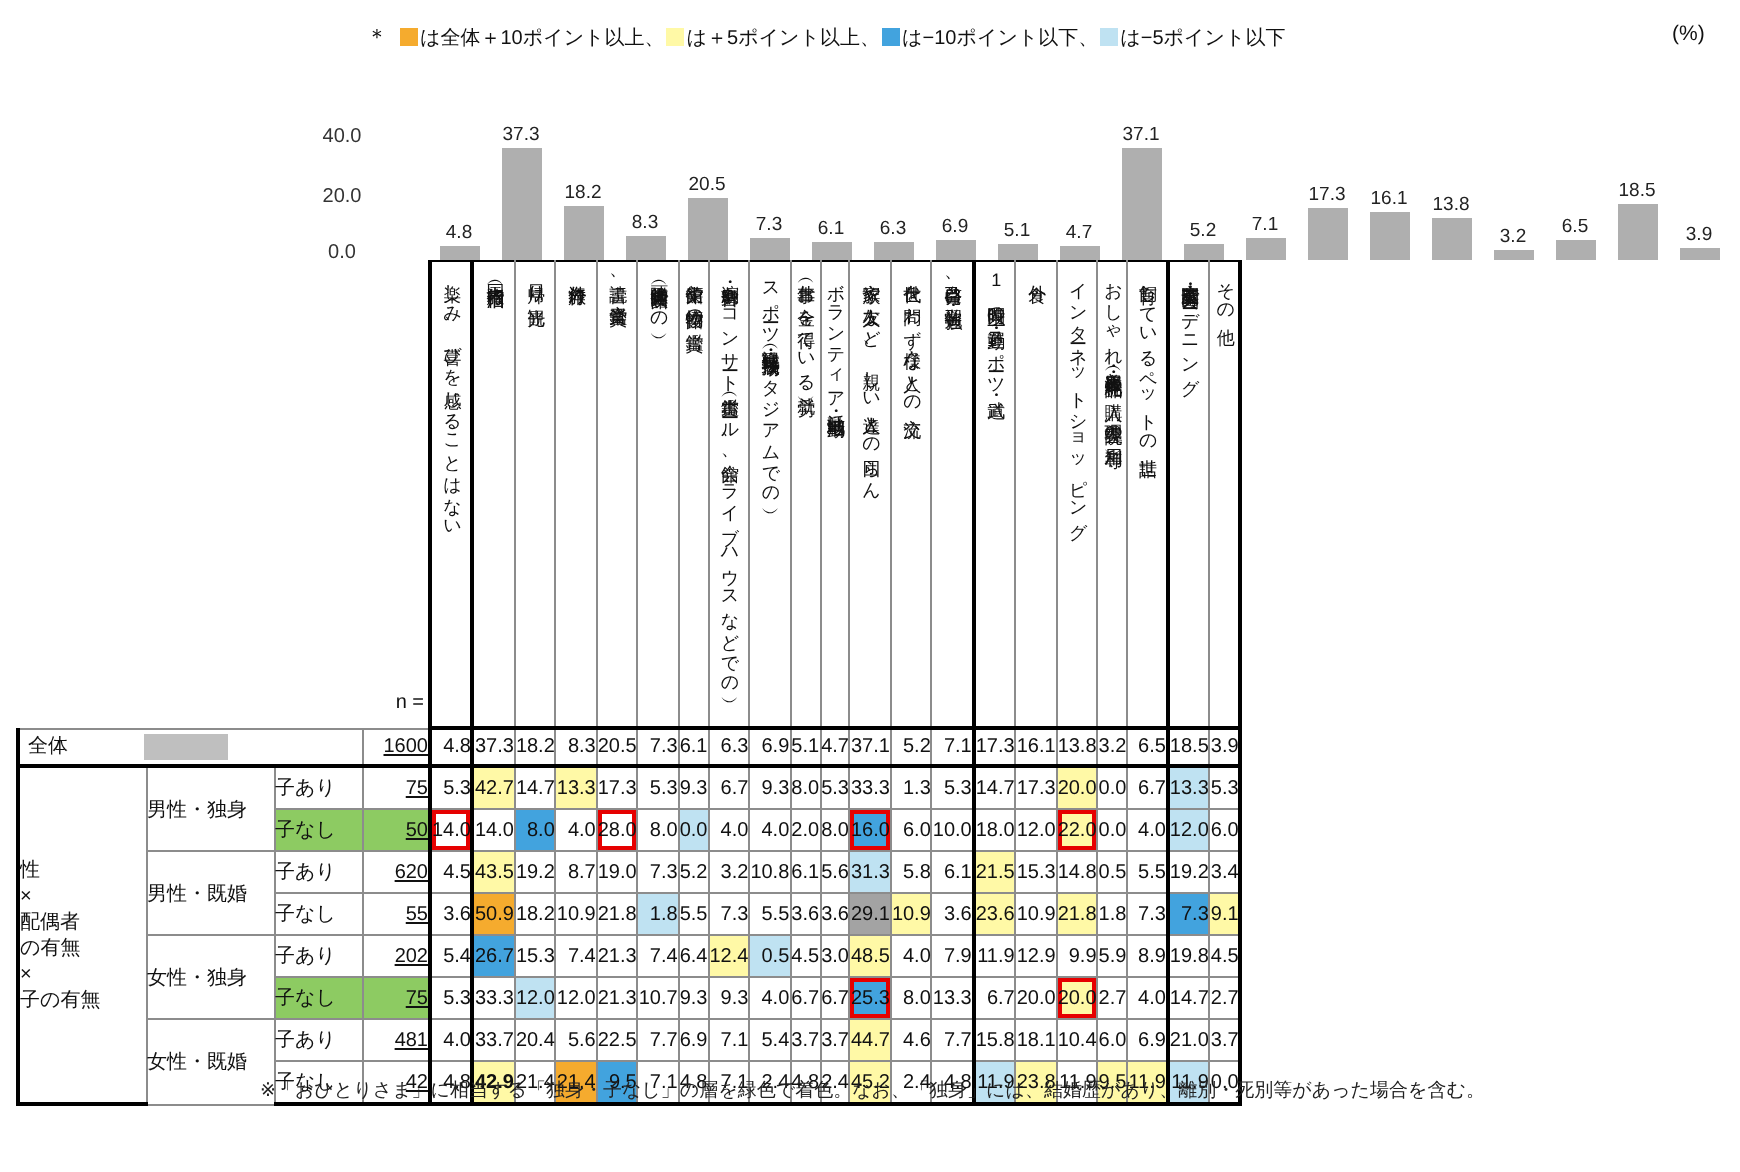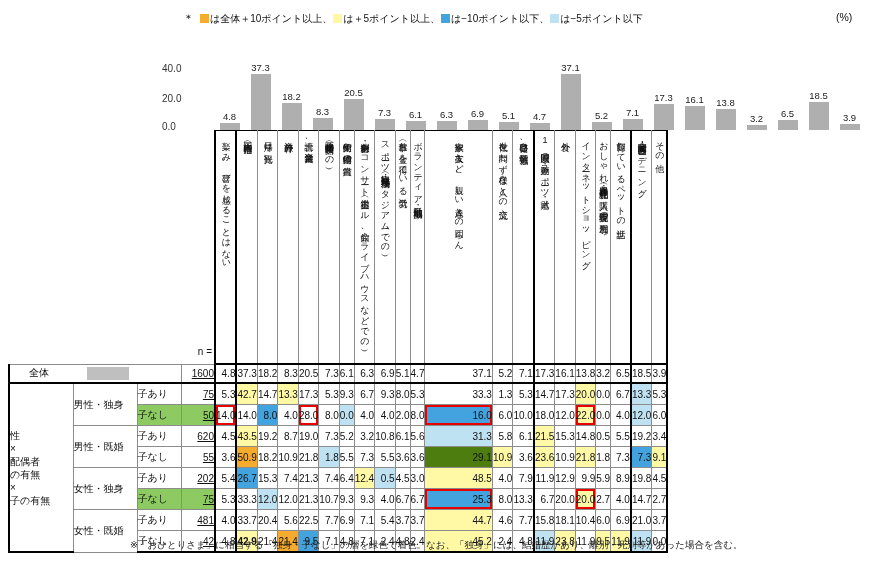--- a/index.html
+++ b/index.html
@@ -6,42 +6,42 @@
   body{font-family:"Liberation Sans","DejaVu Sans",sans-serif;color:#111;}
   .page{position:relative;width:870px;height:586px;background:#fff;overflow:hidden;}
 
   
   .legend{position:absolute;left:183px;top:11px;display:flex;align-items:center;gap:3px;font-size:10px;white-space:nowrap;}
   .legend .star{font-size:11px;margin-right:2px;}
   .chip{display:inline-block;width:9px;height:9px;margin:0 1px;vertical-align:middle;}
   .pct{position:absolute;left:836px;top:11px;font-size:10.5px;}
 
   
-  .ytick{position:absolute;width:42px;text-align:left;font-size:10px;color:#333;left:162px;}
+  .ytick{position:absolute;width:42px;text-align:center;font-size:10px;color:#333;left:150px;}
   .chart{position:absolute;left:214px;top:50px;width:651px;height:80px;display:flex;align-items:flex-end;}
   .bar-slot{width:31px;display:flex;flex-direction:column;align-items:center;justify-content:flex-end;}
   .bar-label{font-size:9.5px;color:#222;margin-bottom:1px;}
   .bar{width:20px;}
 
   
   table.grid{position:absolute;left:8px;top:130px;border-collapse:collapse;table-layout:fixed;}
   table.grid td,table.grid th{padding:0;font-weight:normal;}
   th.colhead{height:232px;vertical-align:top;border:1px solid #8c8c8c;border-top:1.5px solid #000;border-bottom:2px solid #000;background:#fff;}
   .vtext{writing-mode:vertical-rl;text-orientation:upright;font-size:9px;line-height:13px;letter-spacing:0.5px;margin:4px auto 0;max-height:222px;}
   td.corner{border:none;position:relative;}
   .nlabel{position:absolute;right:4px;bottom:2px;font-size:10px;}
   td.num{font-size:10px;text-align:right;padding-right:3px;border:1px solid #8c8c8c;}
   td.c0{border-left:2px solid #000;}
   td.c1,td.c14,td.c19,th.c1,th.c14,th.c19{border-left:2px solid #000;}
   th.c0{border-left:2px solid #000;}
   td.c20,th.c20{border-right:2px solid #000;}
   tr.zentai td{height:17px;border-bottom:2px solid #000;}
   td.za{border:1px solid #8c8c8c;border-left:2px solid #000;font-size:10px;}
   .za-inner{display:flex;align-items:center;height:100%;}
-  .za-label{width:58px;padding-left:19px;}
+  .za-label{width:58px;padding-left:4px;}
   .graybox{width:42px;height:13px;}
   tr.body td{height:20px;}
   td.cat{border:1px solid #8c8c8c;border-left:2px solid #000;border-bottom:2px solid #000;font-size:10px;line-height:13px;padding-left:4px;vertical-align:middle;white-space:pre-line;}
   td.grp{border:1px solid #8c8c8c;font-size:10px;padding-left:4px;vertical-align:middle;}
   td.sub{border:1px solid #8c8c8c;font-size:10px;padding-left:3px;vertical-align:middle;}
   td.ncell{border:1px solid #8c8c8c;font-size:10px;text-align:right;padding-right:3px;text-decoration:underline;}
   tr.last td{border-bottom:2px solid #000;}
   .redbox{box-shadow:inset 0 0 0 2px #E60000;}
 
   .note{position:absolute;left:130px;top:539px;font-size:9.5px;color:#222;}
@@ -356,21 +356,21 @@
           <td class="num c1" style="background: rgb(245, 171, 46);">50.9</td>
           <td class="num c2">18.2</td>
           <td class="num c3">10.9</td>
           <td class="num c4">21.8</td>
           <td class="num c5" style="background: rgb(191, 226, 242);">1.8</td>
           <td class="num c6">5.5</td>
           <td class="num c7">7.3</td>
           <td class="num c8">5.5</td>
           <td class="num c9">3.6</td>
           <td class="num c10">3.6</td>
-          <td class="num c11" style="background: #4d7c0f; padding-left: 47px;">29.1</td>
+          <td class="num c11" style="background: #a3a3a3;">29.1</td>
           <td class="num c12" style="background: rgb(255, 249, 166);">10.9</td>
           <td class="num c13">3.6</td>
           <td class="num c14" style="background: rgb(255, 249, 166);">23.6</td>
           <td class="num c15">10.9</td>
           <td class="num c16" style="background: rgb(255, 249, 166);">21.8</td>
           <td class="num c17">1.8</td>
           <td class="num c18">7.3</td>
           <td class="num c19" style="background: rgb(66, 163, 222);">7.3</td>
           <td class="num c20" style="background: rgb(255, 249, 166);">9.1</td>
         </tr>

